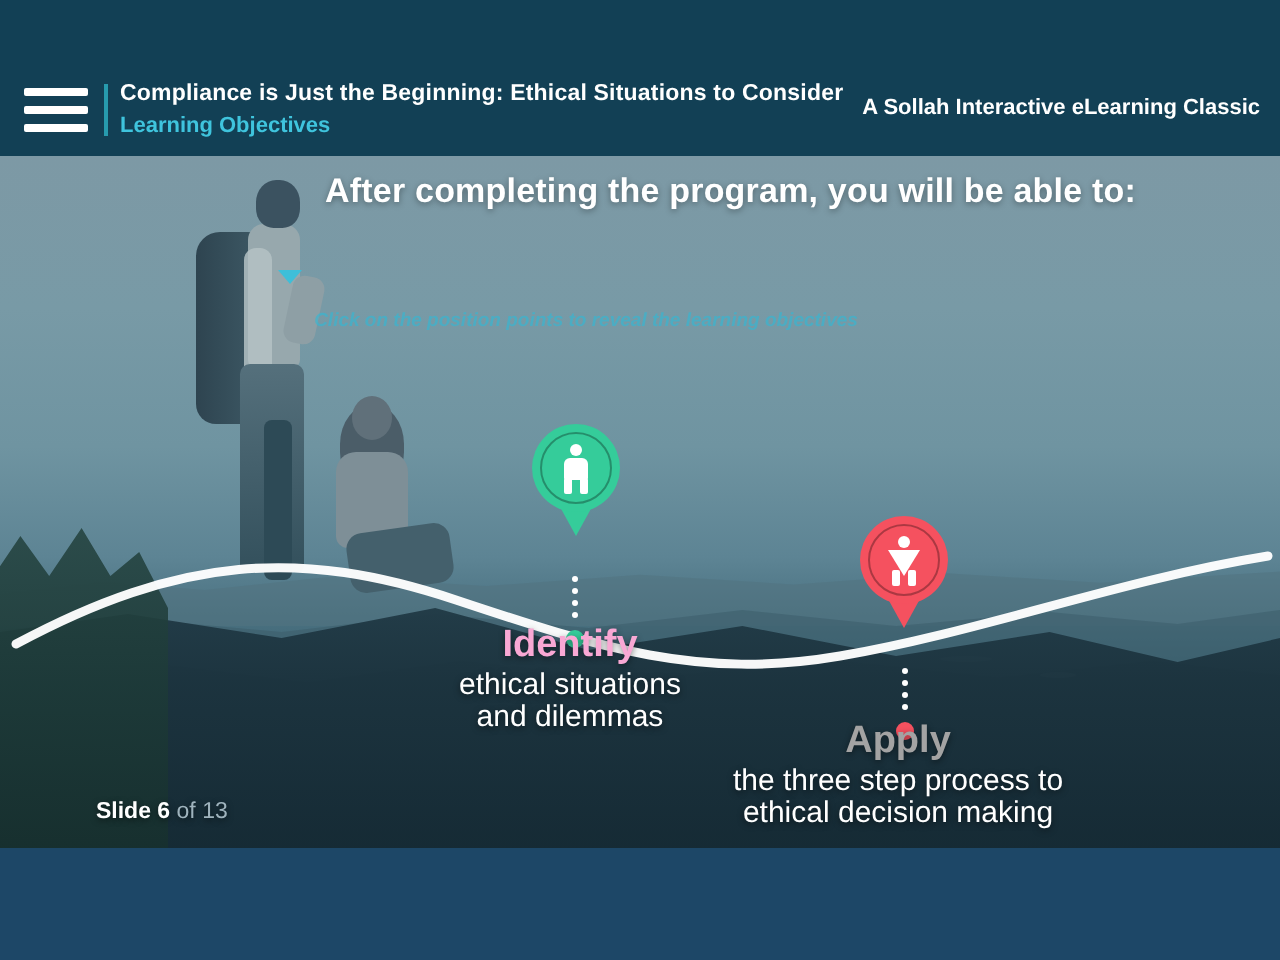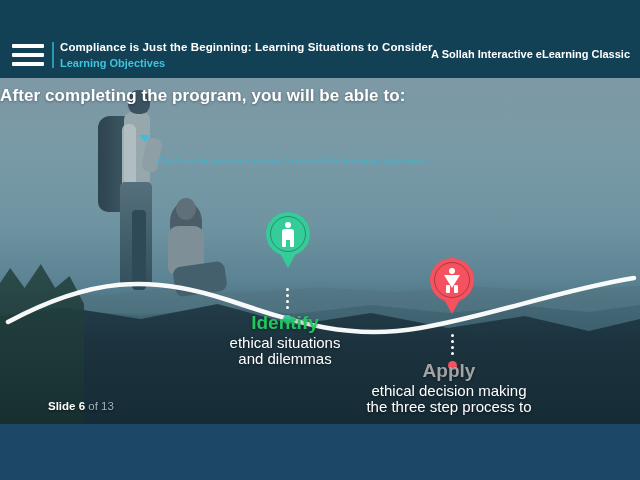--- a/index.html
+++ b/index.html
@@ -118,21 +118,21 @@
     background:#4b5d68; border-radius:50% 50% 40% 40%; }
   .st-body { position:absolute; left:8px; top:28px; width:36px; height:48px;
     background:#7e8f97; border-radius:10px 10px 6px 6px; }
   .st-legs { position:absolute; left:14px; top:66px; width:52px; height:30px;
     background:#44606c; border-radius:8px; transform:rotate(-8deg); }
   
   .glint { position:absolute; background:#8fb0bb; opacity:.4; border-radius:50%; }
 
   
   .headline-wrap {
-    position:absolute; left:0; top:86px; width:568px; text-align:left; z-index:25;
+    position:absolute; left:0; top:86px; width:568px; text-align:right; z-index:25;
   }
   .headline {
     color:#ffffff; font-size:17px; font-weight:bold; letter-spacing:.1px;
     text-shadow:0 1px 3px rgba(0,0,0,.35);
   }
   .sub-row {
     display:flex; align-items:center; justify-content:center; gap:6px;
     margin-top:5px;
   }
   .chev {
@@ -182,21 +182,21 @@
   .dots { position:absolute; z-index:28; display:flex; flex-direction:column; align-items:center; gap:3px; }
   .dots i { width:3px; height:3px; border-radius:50%; background:#ffffff; display:block; }
   .dots .endcap { width:9px; height:9px; margin-top:3px; }
   .dots.green .endcap { background:#35cc9a; }
   .dots.pink  .endcap { background:#f5515f; }
 
   
   .lbl { position:absolute; z-index:30; text-align:center; }
   .lbl-title { font-size:19px; font-weight:bold; line-height:22px;
     text-shadow:0 1px 3px rgba(0,0,0,.45); }
-  .lbl-green .lbl-title { color:#22c55e; }
+  .lbl-green .lbl-title { color:#f9a8d4; }
   .lbl-pink  .lbl-title { color:#a3a3a3; }
   .lbl-desc { color:#ffffff; font-size:15px; line-height:14px; margin-top:2px;
     text-shadow:0 1px 3px rgba(0,0,0,.5); white-space:nowrap; }
 
   
   .slide-counter {
     position:absolute; left:12px; top:400px; z-index:35;
     font-size:11.5px; text-shadow:0 1px 3px rgba(0,0,0,.55);
   }
   .slide-counter .cur { color:#ffffff; font-weight:bold;margin-left:36px; }
@@ -296,38 +296,38 @@
   <div class="dots pink" style="left:448px;top:334px;">
     <i></i>
       <i></i>
       <i></i>
       <i></i>
     <i class="endcap"></i>
   </div>
 
   <div class="lbl lbl-pink" style="left:358px;top:360px;width:182px;">
     <div class="lbl-title">Apply</div>
+    <div class="lbl-desc">the three step process to</div>
     <div class="lbl-desc">ethical decision making</div>
-    <div class="lbl-desc">the three step process to</div>
   </div>
 
   <div class="slide-counter">
     <span class="cur">Slide 6</span>
     <span class="tot">of 13</span>
   </div>
 
   <div class="header">
     <div class="hamburger">
       <i></i>
         <i></i>
         <i></i>
     </div>
     <div class="hdr-divider"></div>
     <div class="hdr-titles">
-      <div class="hdr-title">Compliance is Just the Beginning: Learning Situations to Consider</div>
+      <div class="hdr-title">Compliance is Just the Beginning: Ethical Situations to Consider</div>
       <div class="hdr-sub">Learning Objectives</div>
     </div>
     <div class="hdr-brand">A Sollah Interactive eLearning Classic</div>
   </div>
 
   <div class="bottom-bar"></div>
 
 </div>
 
 </body></html>

